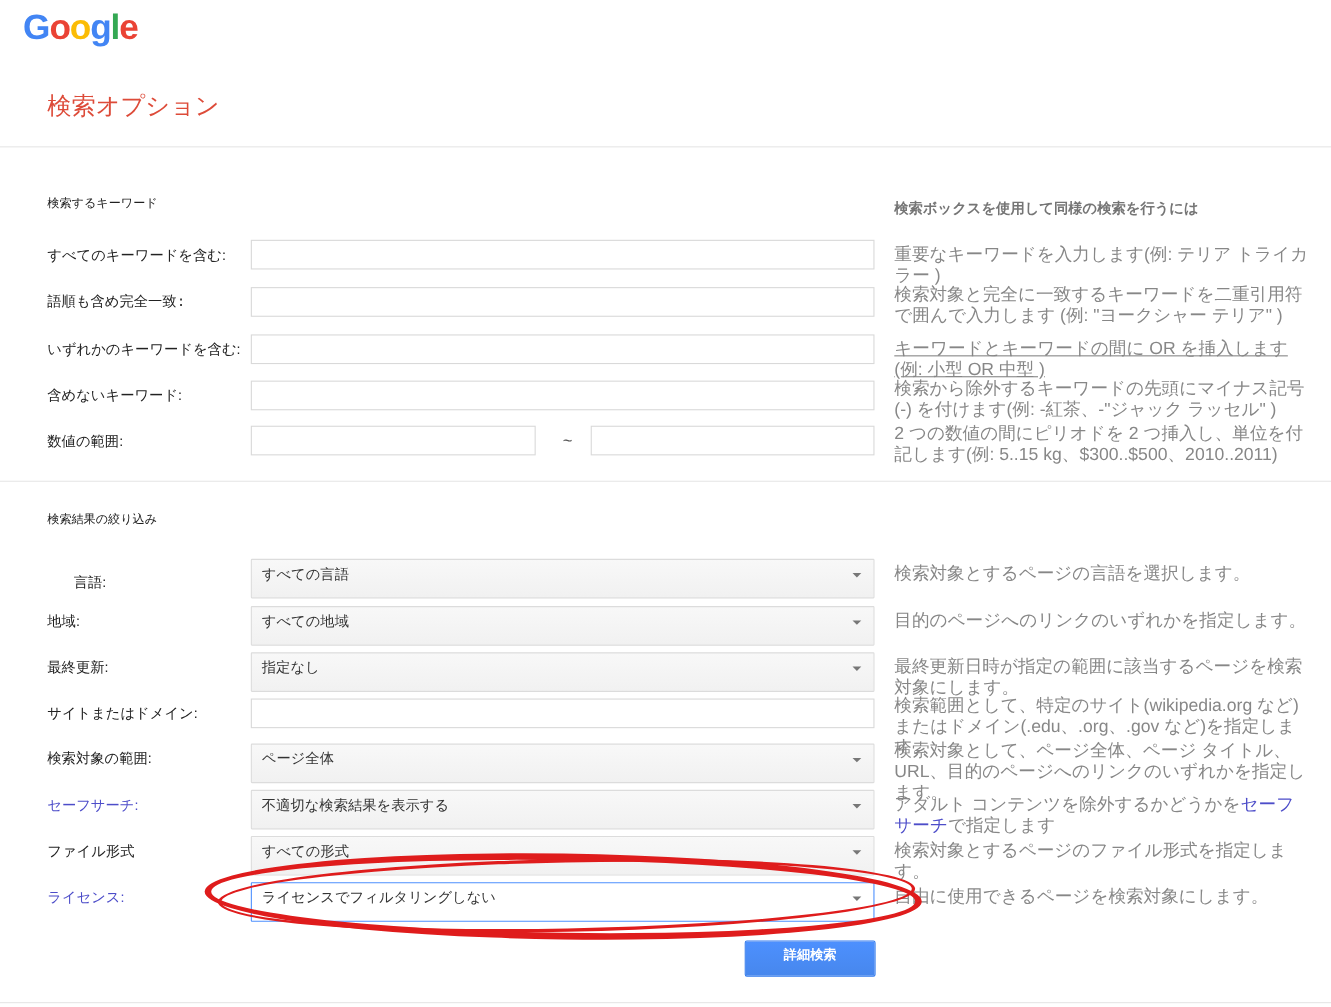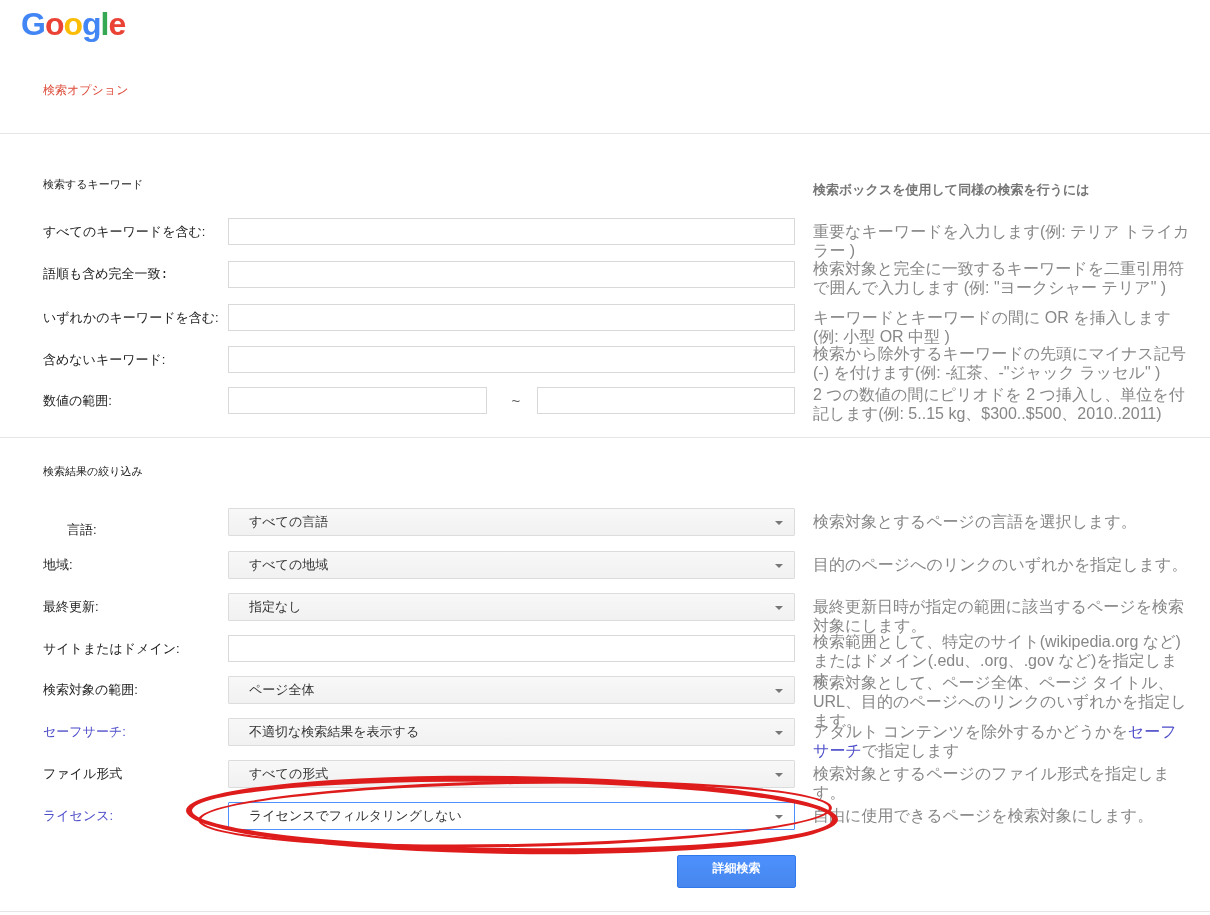--- a/index.html
+++ b/index.html
@@ -9,36 +9,36 @@
     width:1210px; height:915px;
     font-family:"Liberation Sans","DejaVu Sans",sans-serif;
     overflow:hidden;
   }
   .divider { position:absolute; left:0; width:1210px; height:1px; background:#e6e6e6; }
   .logo { position:absolute; left:21px; top:6px; font-size:32px; font-weight:bold; letter-spacing:-1px; }
   .g-blue  { color:#4285F4; }
   .g-red   { color:#EA4335; }
   .g-yellow{ color:#FBBC05; }
   .g-green { color:#34A853; }
-  .page-title { position:absolute; left:43px; top:82px; font-size:12px; color:#dd4b39; }
+  .page-title { position:absolute; left:43px; top:82px; font-size:22px; color:#dd4b39; }
   .sec-title { position:absolute; left:43px; font-size:11px; color:#212121;text-align:right; }
   .help-header { position:absolute; left:813px; top:181px; width:380px; font-size:13px; font-weight:bold; color:#757575; }
   .row-label { position:absolute; left:43px; font-size:13px; color:#222; line-height:27px; white-space:nowrap; }
   .row-label.link { color:#4d4dc9; }
   .text-input {
     position:absolute; left:228px; width:567px; height:27px;
     border:1px solid #d9d9d9; background:#fff; padding:0 8px;
     font-family:"Liberation Sans","DejaVu Sans",sans-serif; font-size:13px; color:#333;
     outline:none;
   }
   .dropdown {
-    position:absolute; left:228px; width:567px; height:28px;
+    position:absolute; left:228px; width:567px; height:36px;
     border:1px solid #dcdcdc; border-radius:1px;
     background:linear-gradient(to bottom,#f8f8f8,#f1f1f1);
-    font-size:13px; color:#333; line-height:26px; padding-left:20px;
+    font-size:13px; color:#333; line-height:26px; padding-left:9px;
     cursor:pointer; white-space:nowrap; overflow:hidden;
   }
   .dropdown.focused { background:#fff; border:1px solid #4d90fe; }
   .dd-arrow {
     position:absolute; right:11px; top:12px; width:0; height:0;
     border-left:4px solid transparent; border-right:4px solid transparent;
     border-top:4px solid #777;
   }
   .help { position:absolute; left:813px; width:378px; font-size:16px; color:#878787; line-height:19px; }
   .help .inline-link { color:#4d4dc9; cursor:pointer; }
@@ -70,21 +70,21 @@
 <div class="row-label" style="top:218px;">すべてのキーワードを含む:</div>
 <input class="text-input" style="top: 218px;" type="text">
 <div class="help" style="top:222px;">重要なキーワードを入力します(例: テリア トライカラー )</div>
 
 <div class="row-label" style="top:261px;font-family:Liberation Mono, monospace;">語順も含め完全一致:</div>
 <input class="text-input" style="top: 261px;" type="text">
 <div class="help" style="top:259px;">検索対象と完全に一致するキーワードを二重引用符で囲んで入力します (例: "ヨークシャー テリア" )</div>
 
 <div class="row-label" style="top:304px;">いずれかのキーワードを含む:</div>
 <input class="text-input" style="top: 304px;" type="text">
-<div class="help" style="top:308px;">キーワードとキーワードの間に OR を挿入します(例: 小型 OR 中型 )</div>
+<div class="help" style="top:308px;text-decoration:underline;">キーワードとキーワードの間に OR を挿入します(例: 小型 OR 中型 )</div>
 
 <div class="row-label" style="top:346px;">含めないキーワード:</div>
 <input class="text-input" style="top: 346px;" type="text">
 <div class="help" style="top:344px;">検索から除外するキーワードの先頭にマイナス記号 (-) を付けます(例: -紅茶、-"ジャック ラッセル" )</div>
 
 <div class="row-label" style="top:387px;">数値の範囲:</div>
 <input class="text-input num-input-1" style="top: 387px;" type="text">
 <div class="tilde">~</div>
 <input class="text-input num-input-2" style="top: 387px;" type="text">
 <div class="help" style="top:385px;">2 つの数値の間にピリオドを 2 つ挿入し、単位を付記します(例: 5..15 kg、$300..$500、2010..2011)</div>

